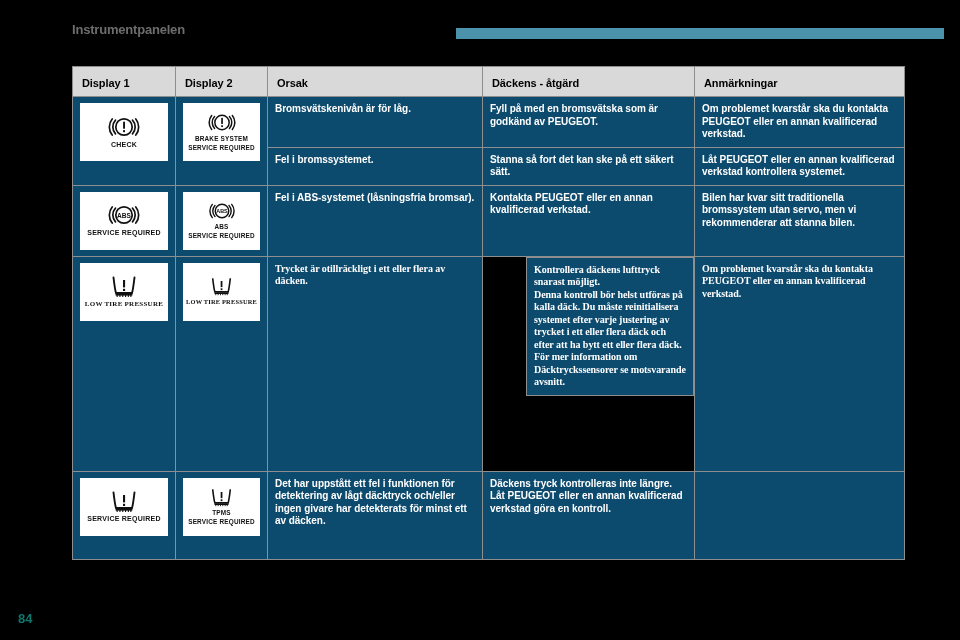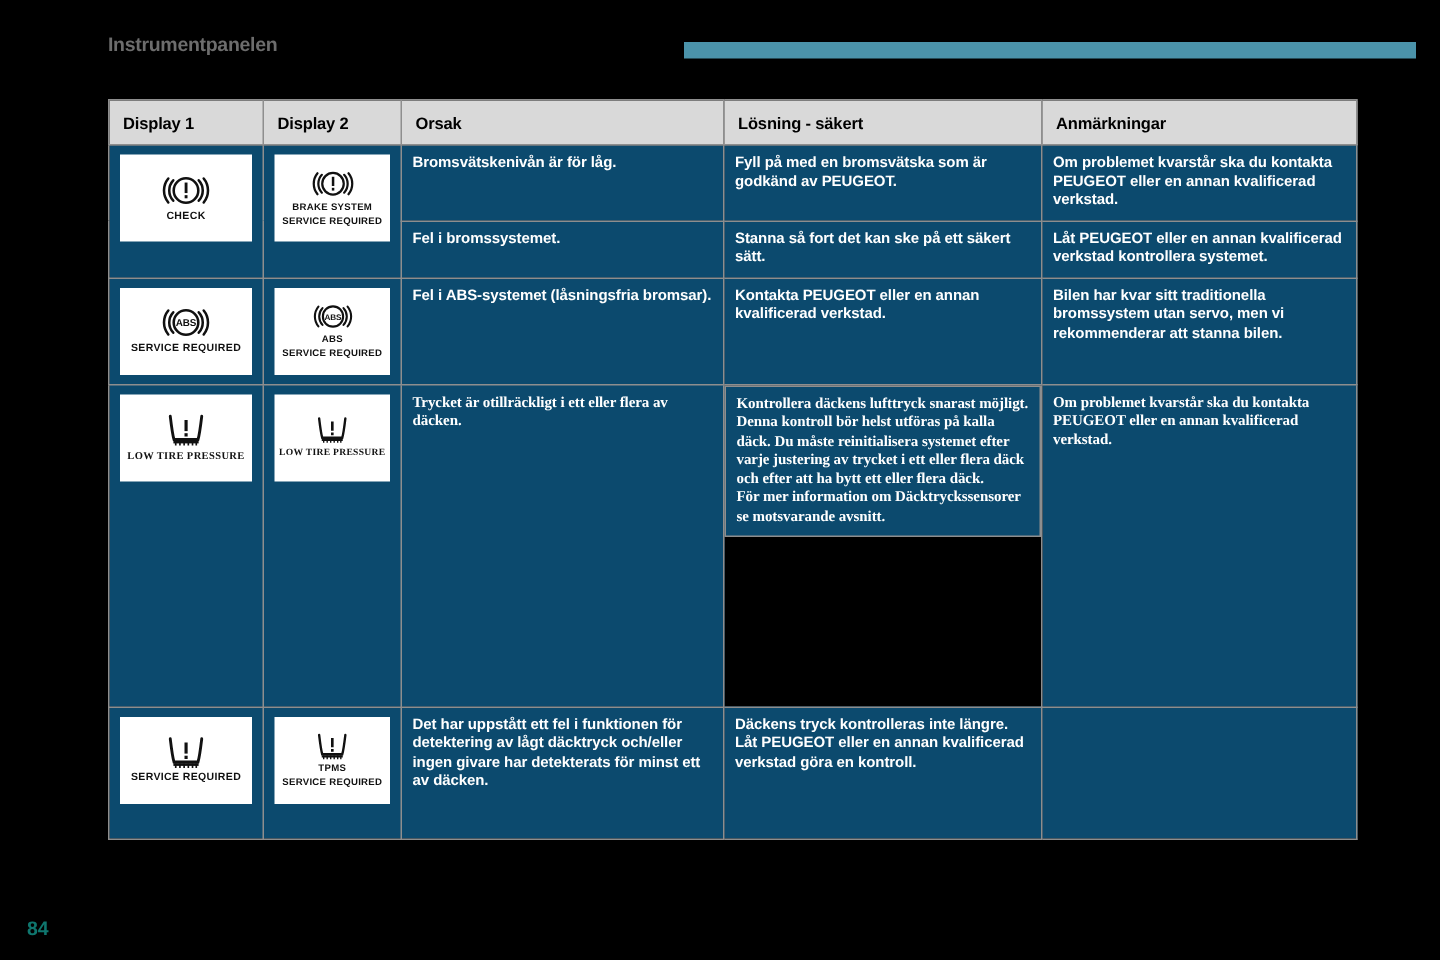--- a/index.html
+++ b/index.html
@@ -52,20 +52,21 @@
     width: 832px;
     border-collapse: collapse;
     table-layout: fixed;
   }
 
   table.manual th,
   table.manual td {
     border: 1.5px solid #8e8e8e;
     vertical-align: top;
     padding: 0;
+    margin-left: 43px;
   }
 
   
   table.manual thead th {
     background: #d9d9d9;
     color: #000000;
     font-size: 11px;
     font-weight: bold;
     text-align: left;
     height: 30px;
@@ -159,21 +160,21 @@
         <col style="width:92px">
         <col style="width:215px">
         <col style="width:212px">
         <col style="width:210px">
       </colgroup>
       <thead>
         <tr>
           <th>Display 1</th>
           <th>Display 2</th>
           <th>Orsak</th>
-          <th>Lösning - säkert</th>
+          <th>Däckens - åtgärd</th>
           <th>Anmärkningar</th>
         </tr>
       </thead>
       <tbody>
 
         <tr>
           <td class="iconcell" rowspan="2">
             <div class="iconbox">
               <span class="iconglyph">
                 <svg width="34" height="24" viewBox="0 0 34 24">

